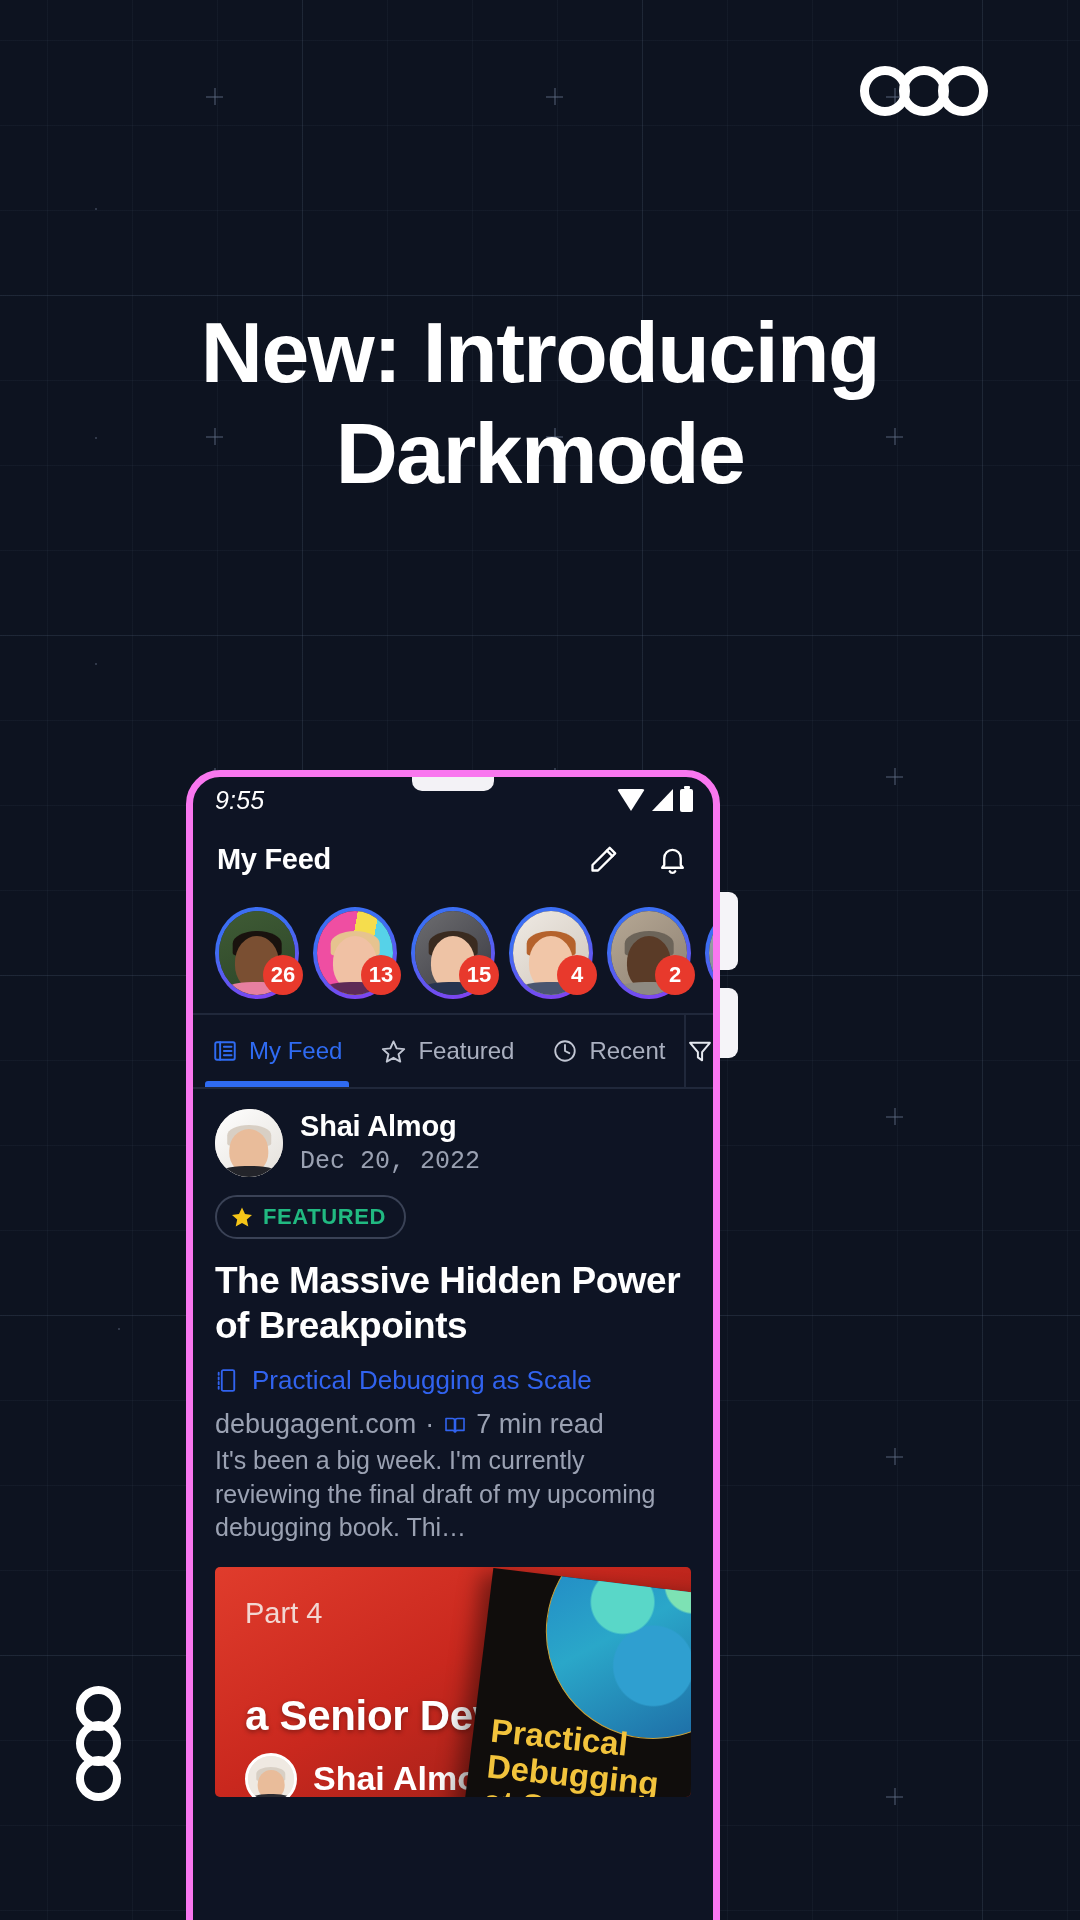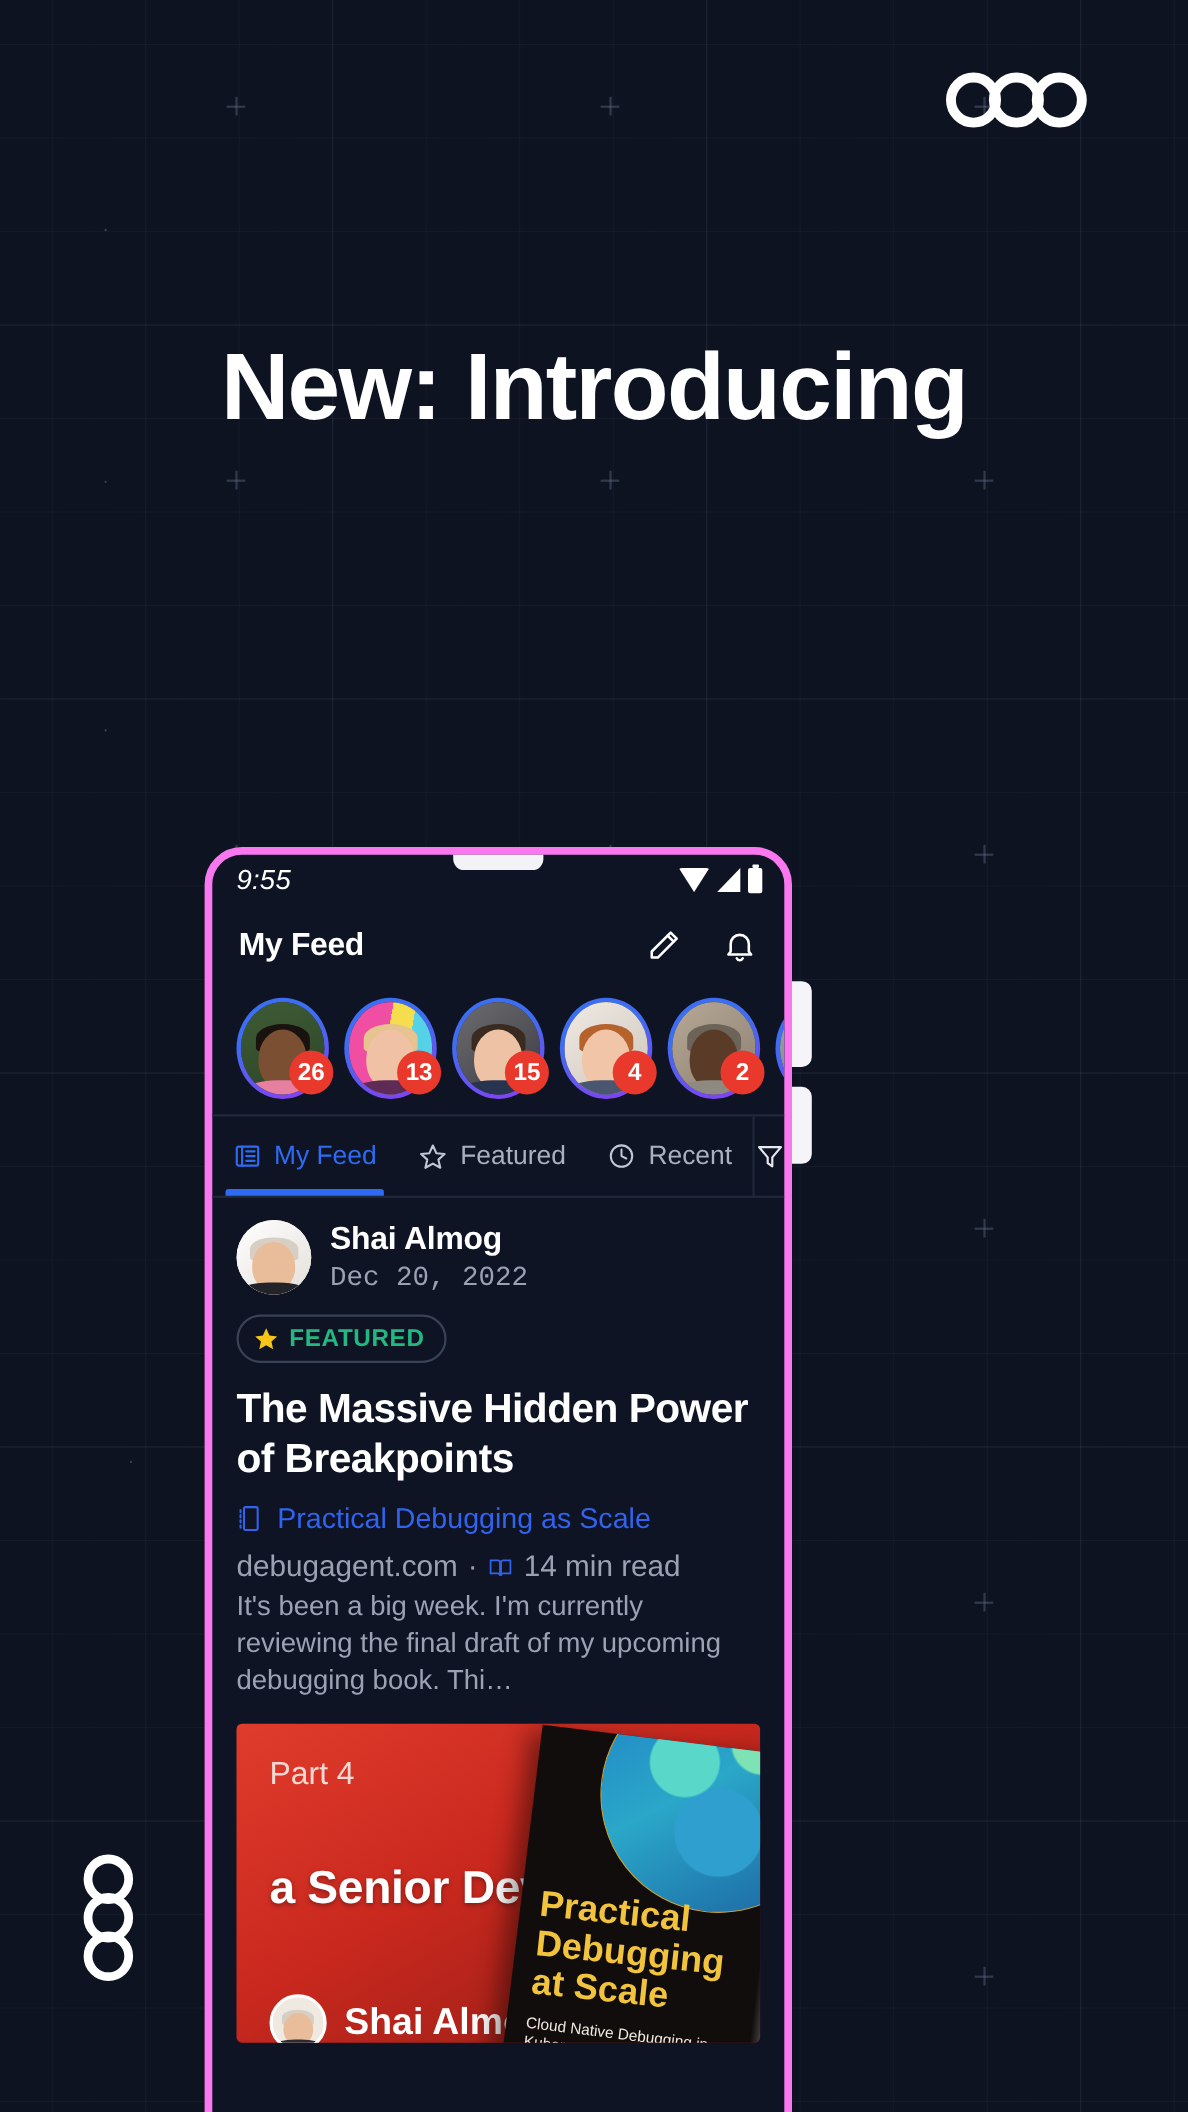--- a/index.html
+++ b/index.html
@@ -281,21 +281,21 @@
   .post-excerpt {
     color: #9ba2b3;
     font-size: 25px;
     line-height: 1.34;
     margin-top: 4px;
   }
 
   
   .cover {
     margin: 22px 22px 0 22px;
-    height: 290px;
+    height: 230px;
     border-radius: 5px;
     position: relative;
     overflow: hidden;
     background: linear-gradient(150deg, #e03c2c 0%, #c9281e 45%, #8e1d16 100%);
   }
   .cover-part { position: absolute; left: 30px; top: 30px; color: #f2d7d2; font-size: 29px; }
   .cover-title {
     position: absolute; left: 30px; top: 72px;
     color: #ffffff; font-size: 42px; font-weight: 700; line-height: 1.22;
     letter-spacing: -.3px;
@@ -373,20 +373,21 @@
 <div class="microdot" style="left:118px; top:1328px;"></div>
 
 <div class="rings-h">
   <span class="ring"></span>
   <span class="ring"></span>
   <span class="ring"></span>
 </div>
 
 <h1 id="headline">
   <span>New: Introducing</span>
+  <span class="l2">Darkmode</span>
 </h1>
 
 <div class="side-btn" id="side-btn-1"></div>
 <div class="side-btn" id="side-btn-2"></div>
 
 <div id="phone">
   <div class="phone-notch"></div>
 
   <div class="status-bar">
     <span class="status-time">9:55</span>
@@ -589,21 +590,21 @@
 
     <div class="post-meta">
       <span>debugagent.com</span>
       <span>·</span>
       <span>
         <svg width="24" height="24" viewBox="0 0 24 24" fill="none" stroke="#3163ef" stroke-width="1.6" stroke-linecap="round" stroke-linejoin="round">
           <path d="M3 5.5h6.5c1.1 0 2 .7 2 1.6V19c0-.9-.9-1.6-2-1.6H3z"></path>
           <path d="M21 5.5h-6.5c-1.1 0-2 .7-2 1.6V19c0-.9.9-1.6 2-1.6H21z"></path>
         </svg>
       </span>
-      <span>14 min read</span>
+      <span>7 min read</span>
     </div>
 
     <div class="post-excerpt">It's been a big week. I'm currently reviewing the final draft of my upcoming debugging book. Thi…</div>
 
   </div>
 
   <div class="cover">
     <div class="cover-part">Part 4</div>
     <div class="cover-title">
       <br>

